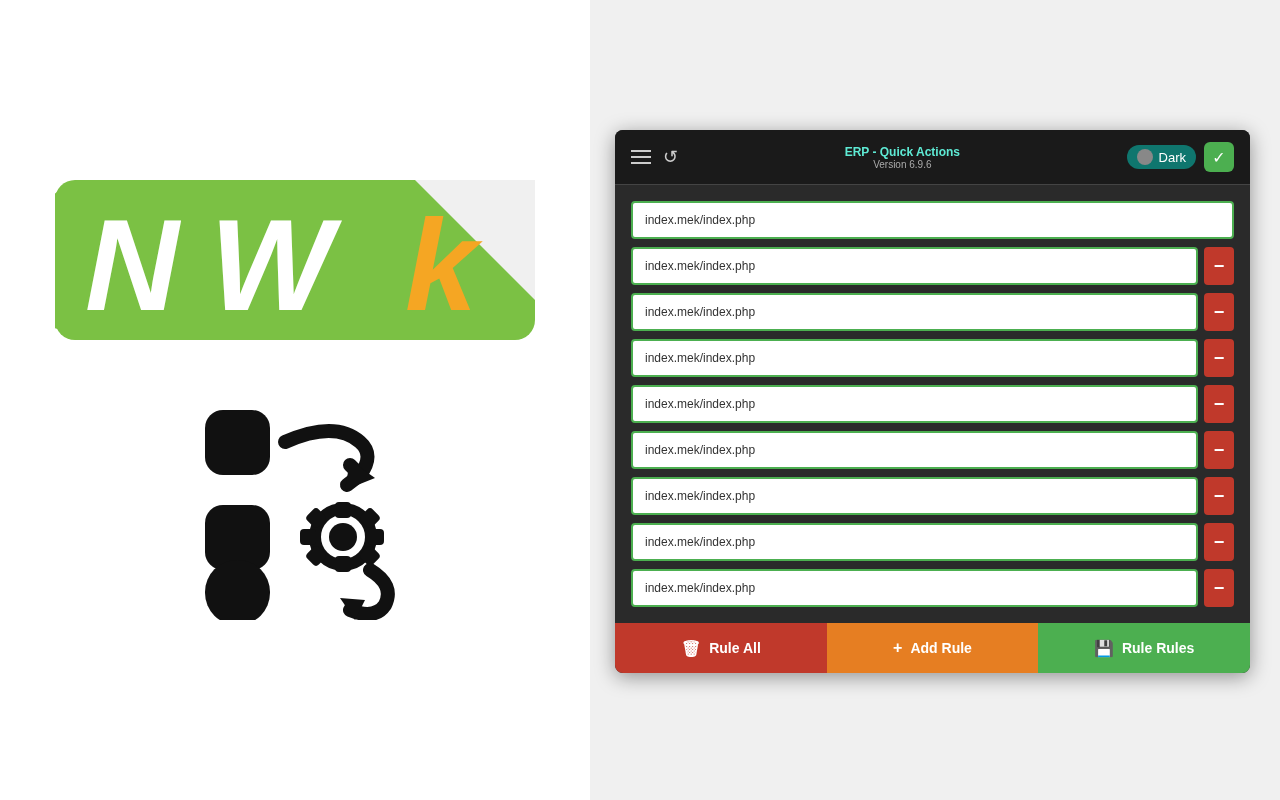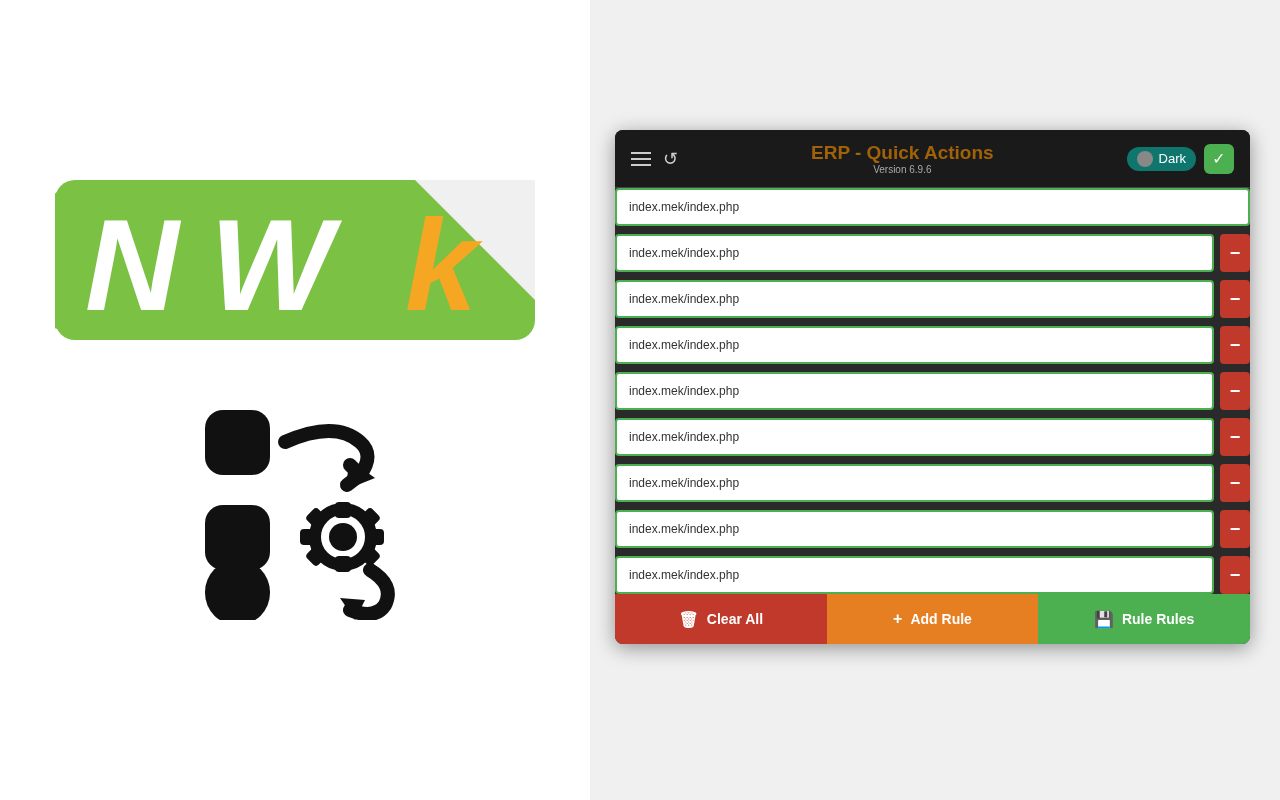--- a/index.html
+++ b/index.html
@@ -87,22 +87,22 @@
       font-size: 18px;
       cursor: pointer;
     }
 
     .header-center {
       text-align: center;
       flex: 1;
     }
 
     .header-title {
-      color: #a16207;
-      font-size: 19px;
+      color: #5eead4;
+      font-size: 12px;
       font-weight: bold;
     }
 
     .header-version {
       color: #aaaaaa;
       font-size: 10px;
     }
 
     .header-right {
       display: flex;
@@ -139,21 +139,21 @@
       display: flex;
       align-items: center;
       justify-content: center;
       color: white;
       font-size: 16px;
       cursor: pointer;
     }
 
     
     .erp-content {
-      padding: 0;
+      padding: 16px;
       display: flex;
       flex-direction: column;
       gap: 8px;
     }
 
     
     .input-row {
       display: flex;
       align-items: center;
       gap: 6px;
@@ -347,21 +347,21 @@
     <div class="input-row">
       <input type="text" class="url-input" value="index.mek/index.php" placeholder="index.mek/index.php" style="">
       <button class="remove-btn">−</button>
     </div>
 
   </div>
 
   <div class="erp-footer">
     <button class="footer-btn btn-clear-all">
       <span class="footer-icon">🗑</span>
-      <span>Clear All</span>
+      <span>Rule All</span>
     </button>
     <button class="footer-btn btn-add-rule">
       <span class="footer-icon">+</span>
       <span>Add Rule</span>
     </button>
     <button class="footer-btn btn-save-rules">
       <span class="footer-icon">💾</span>
       <span>Rule Rules</span>
     </button>
   </div>

